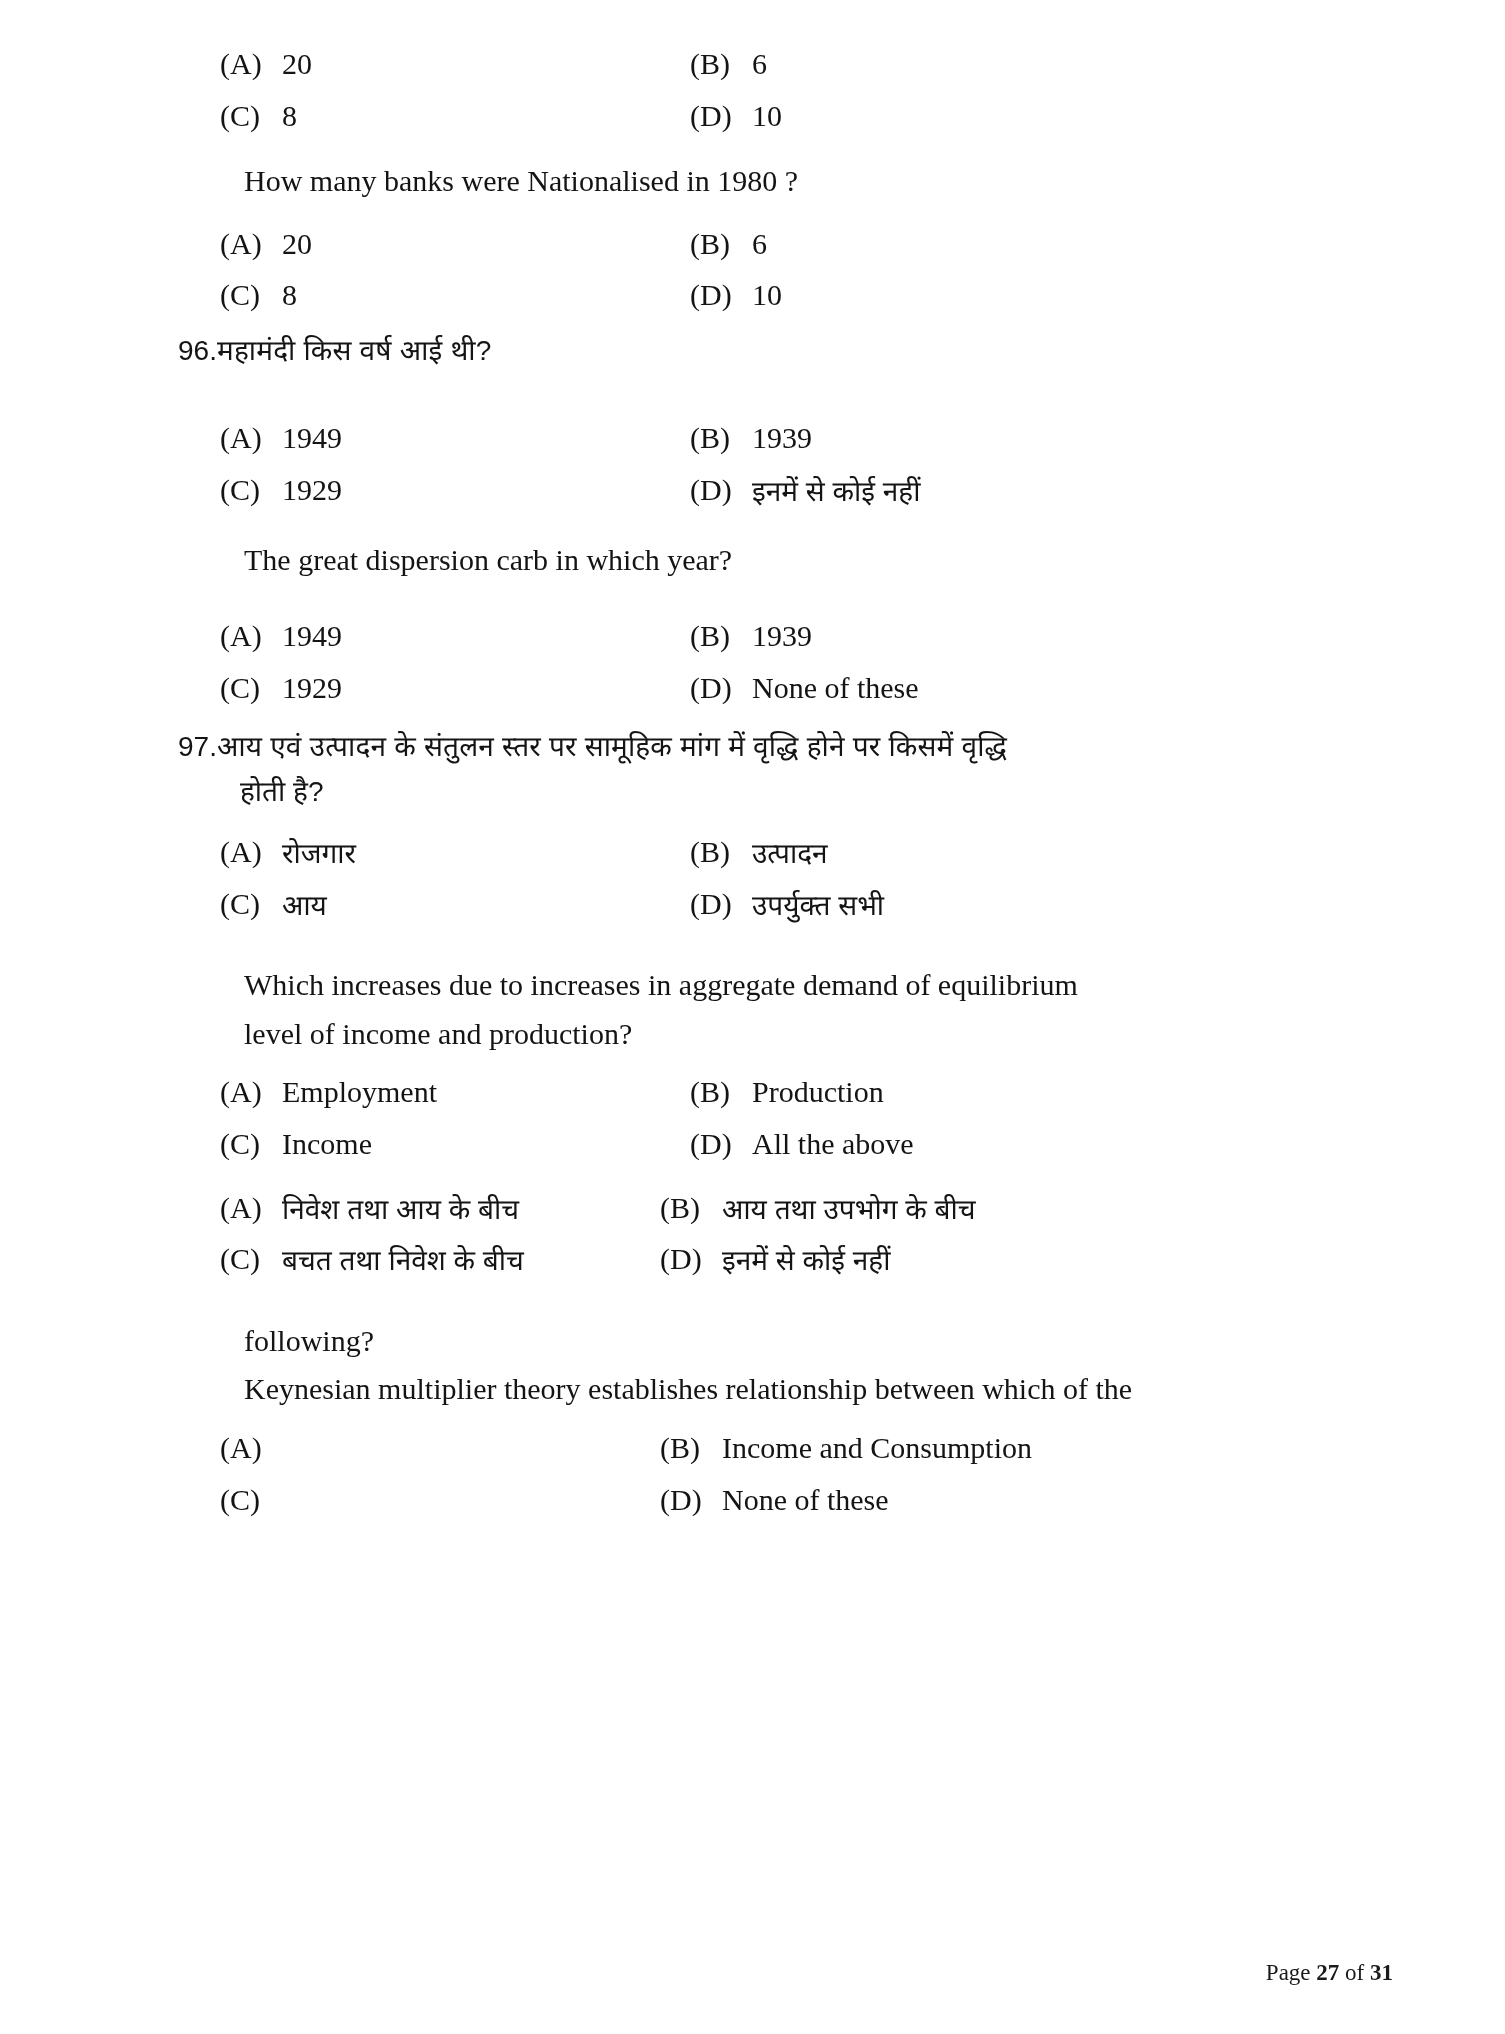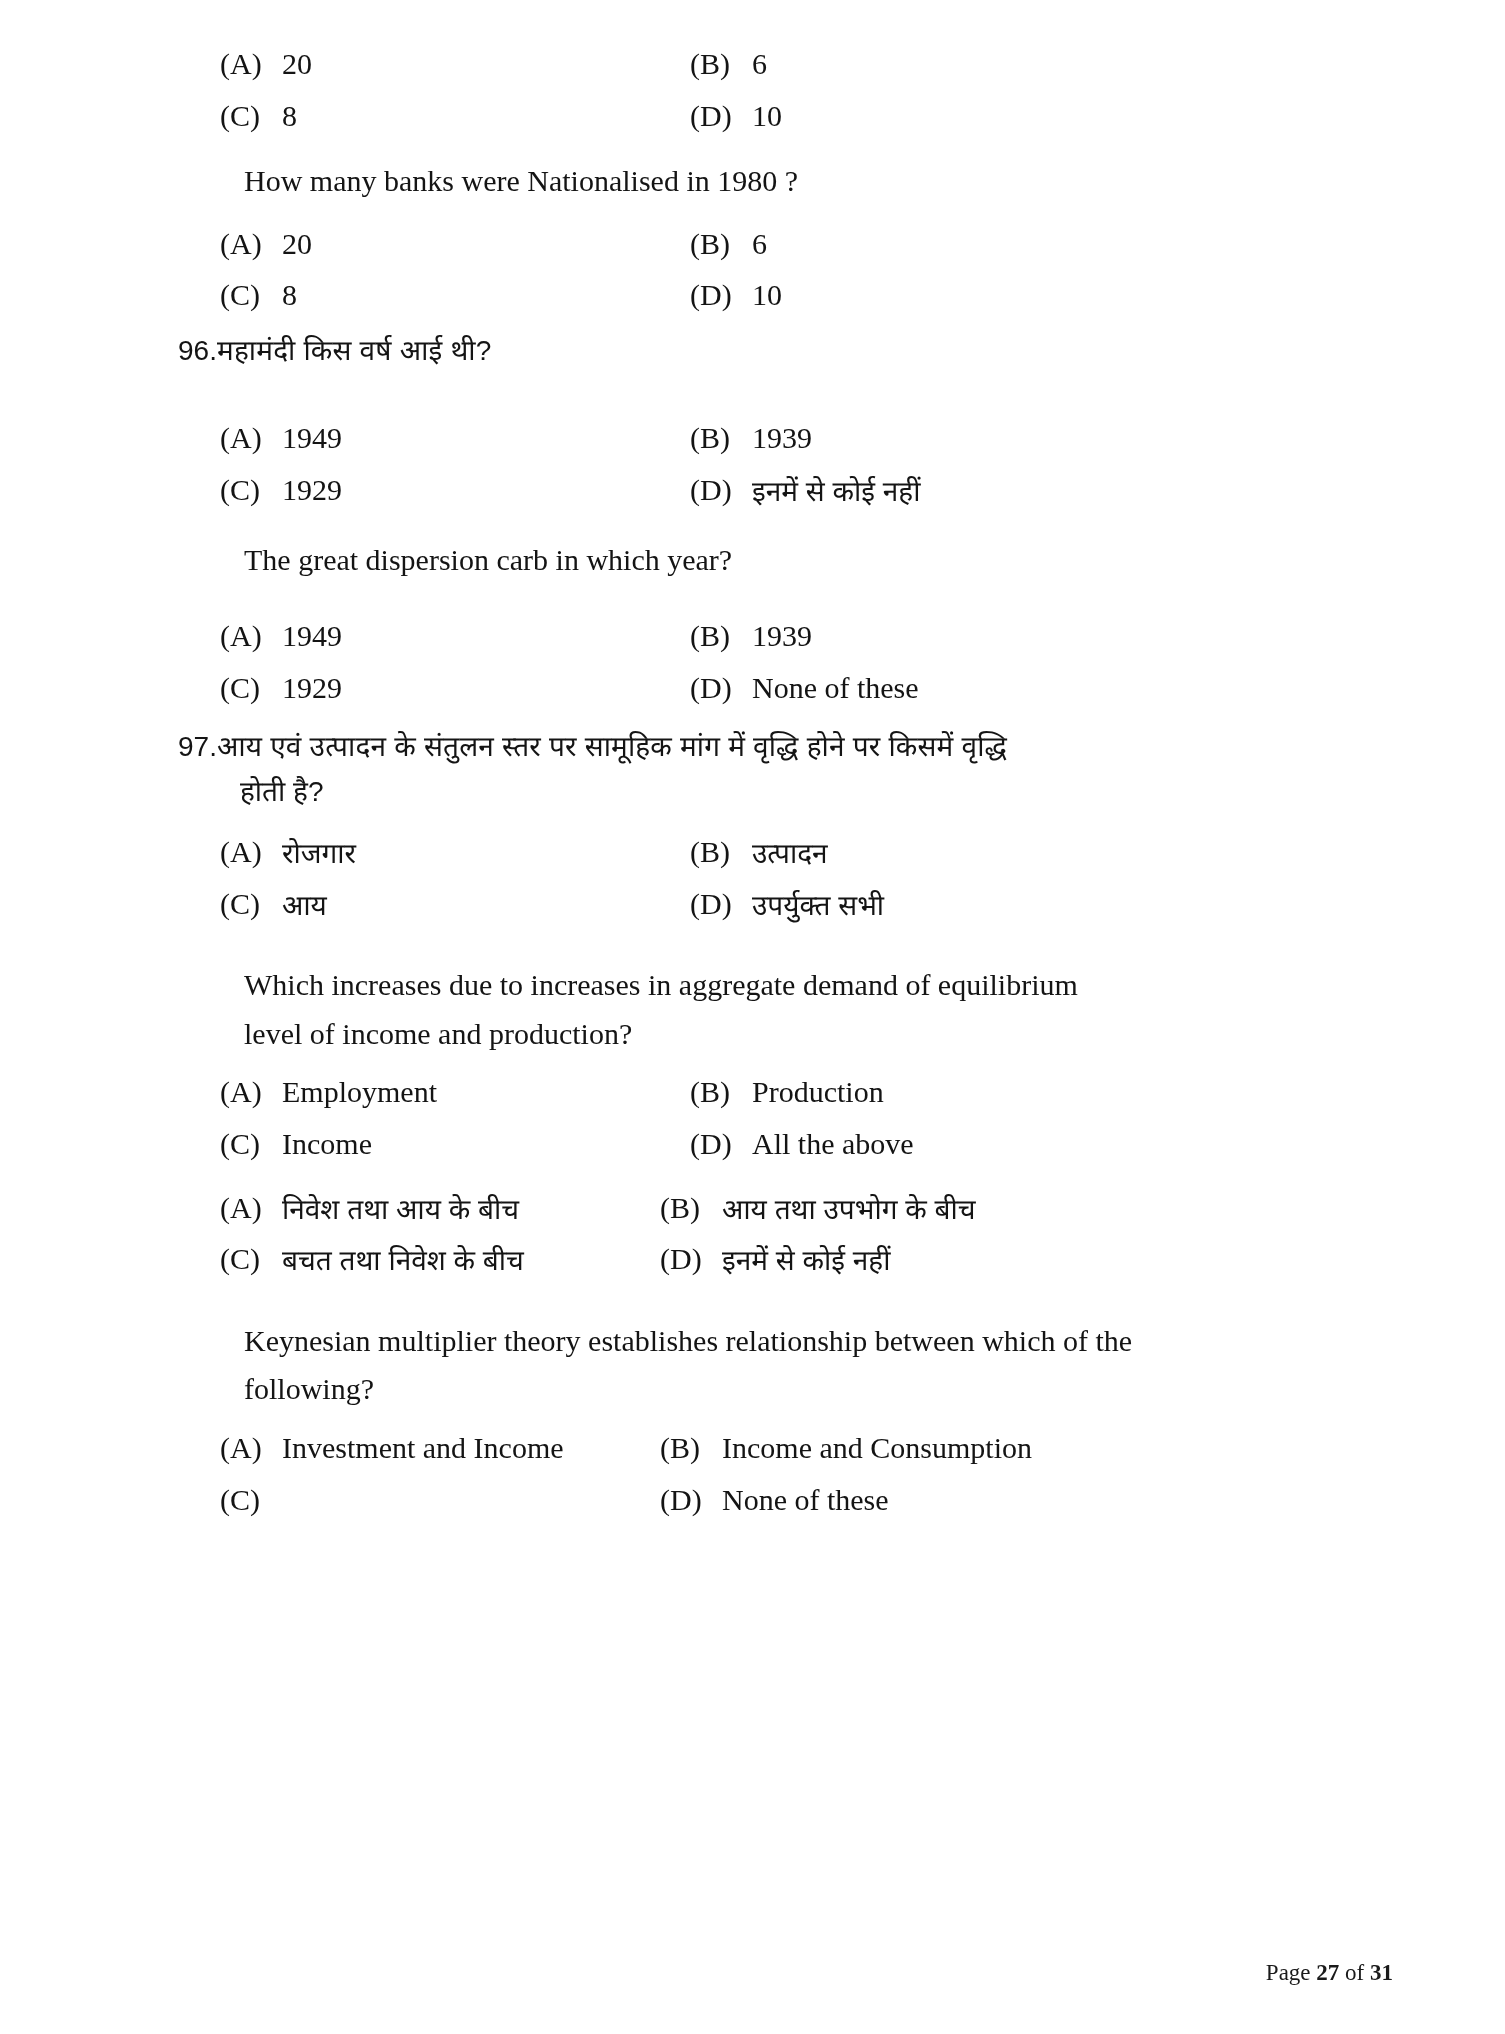--- a/index.html
+++ b/index.html
@@ -287,29 +287,28 @@
         <span class="opt-text hindi">बचत तथा निवेश के बीच</span>
       </div>
       <div class="opt">
         <span class="opt-letter">(D)</span>
         <span class="opt-text hindi">इनमें से कोई नहीं</span>
       </div>
     </div>
 
     <div class="sp-32"></div>
 
+    <div class="stmt two-line">following?</div>
     <div class="stmt two-line">Keynesian multiplier theory establishes relationship between which of the</div>
-    <div class="stmt two-line">following?</div>
 
     <div class="sp-8"></div>
 
     <div class="opts narrow">
       <div class="opt">
         <span class="opt-letter">(A)</span>
-        <span class="opt-text">Investment and Income</span>
       </div>
       <div class="opt">
         <span class="opt-letter">(B)</span>
         <span class="opt-text">Income and Consumption</span>
       </div>
       <div class="opt">
         <span class="opt-letter">(C)</span>
       </div>
       <div class="opt">
         <span class="opt-letter">(D)</span>

